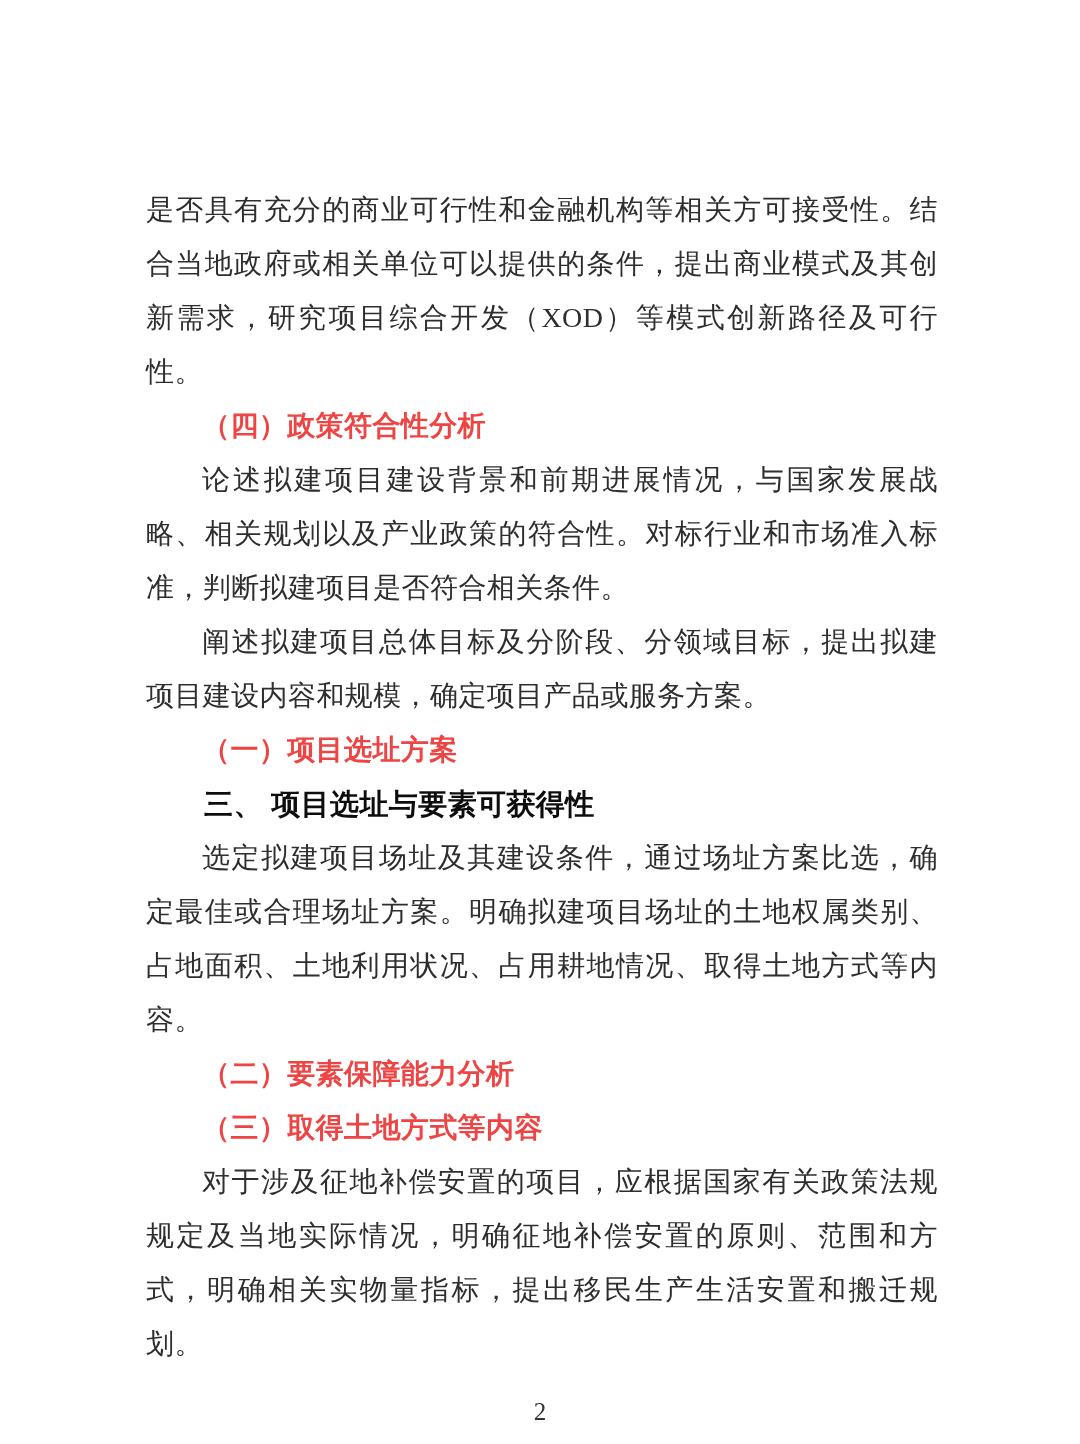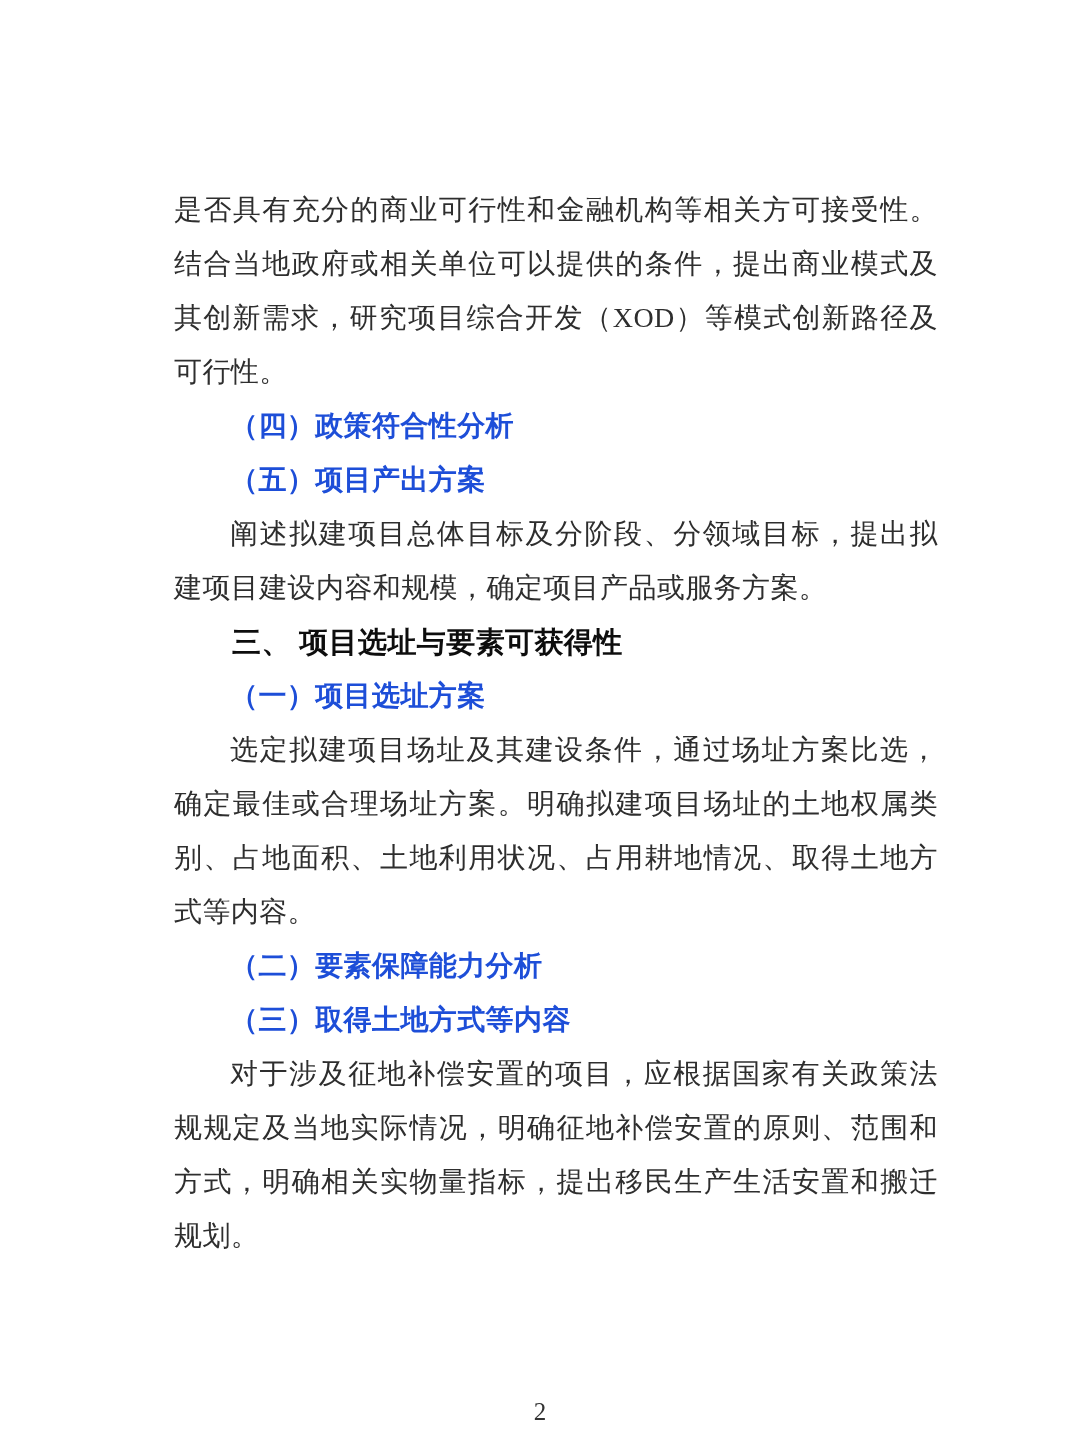--- a/index.html
+++ b/index.html
@@ -22,27 +22,26 @@
     left: 146px;
     width: 792px;
   }
   .para {
     font-size: 28px;
     line-height: 54px;
     letter-spacing: 0.4px;
     color: #2e2e2e;
     text-align: justify;
     text-justify: inter-character;
-    margin-left: 28px;
   }
   .para.indent { text-indent: 2em; }
   .para.cont { text-indent: 0; }
   .subhead {
     font-weight: bold;
-    color: #1d4ed8;
+    color: #ef4444;
     text-indent: 2em;
     text-align: left;
   }
   .sectionhead {
     font-family: "Liberation Sans", "DejaVu Sans", sans-serif;
     font-weight: 700;
     color: #0d0d0d;
     text-indent: 2em;
     text-align: left;
     font-size: 29px;
@@ -60,24 +59,24 @@
     font-family: "Liberation Serif", "DejaVu Serif", serif;
   }
 </style>
 </head>
 <body>
 
 <div class="page">
   <main class="content">
     <p class="para cont">是否具有充分的商业可行性和金融机构等相关方可接受性。结合当地政府或相关单位可以提供的条件，提出商业模式及其创新需求，研究项目综合开发（XOD）等模式创新路径及可行性。</p>
     <p class="para subhead">（四）政策符合性分析</p>
-    <p class="para subhead">（五）项目产出方案</p>
+    <p class="para indent">论述拟建项目建设背景和前期进展情况，与国家发展战略、相关规划以及产业政策的符合性。对标行业和市场准入标准，判断拟建项目是否符合相关条件。</p>
     <p class="para indent">阐述拟建项目总体目标及分阶段、分领域目标，提出拟建项目建设内容和规模，确定项目产品或服务方案。</p>
+    <p class="para subhead">（一）项目选址方案</p>
     <p class="para sectionhead">三、 项目选址与要素可获得性</p>
-    <p class="para subhead">（一）项目选址方案</p>
     <p class="para indent">选定拟建项目场址及其建设条件，通过场址方案比选，确定最佳或合理场址方案。明确拟建项目场址的土地权属类别、占地面积、土地利用状况、占用耕地情况、取得土地方式等内容。</p>
     <p class="para subhead">（二）要素保障能力分析</p>
     <p class="para subhead">（三）取得土地方式等内容</p>
     <p class="para indent">对于涉及征地补偿安置的项目，应根据国家有关政策法规规定及当地实际情况，明确征地补偿安置的原则、范围和方式，明确相关实物量指标，提出移民生产生活安置和搬迁规划。</p>
   </main>
   <footer class="page-footer">
     <span class="page-number">2</span>
   </footer>
 </div>
 

